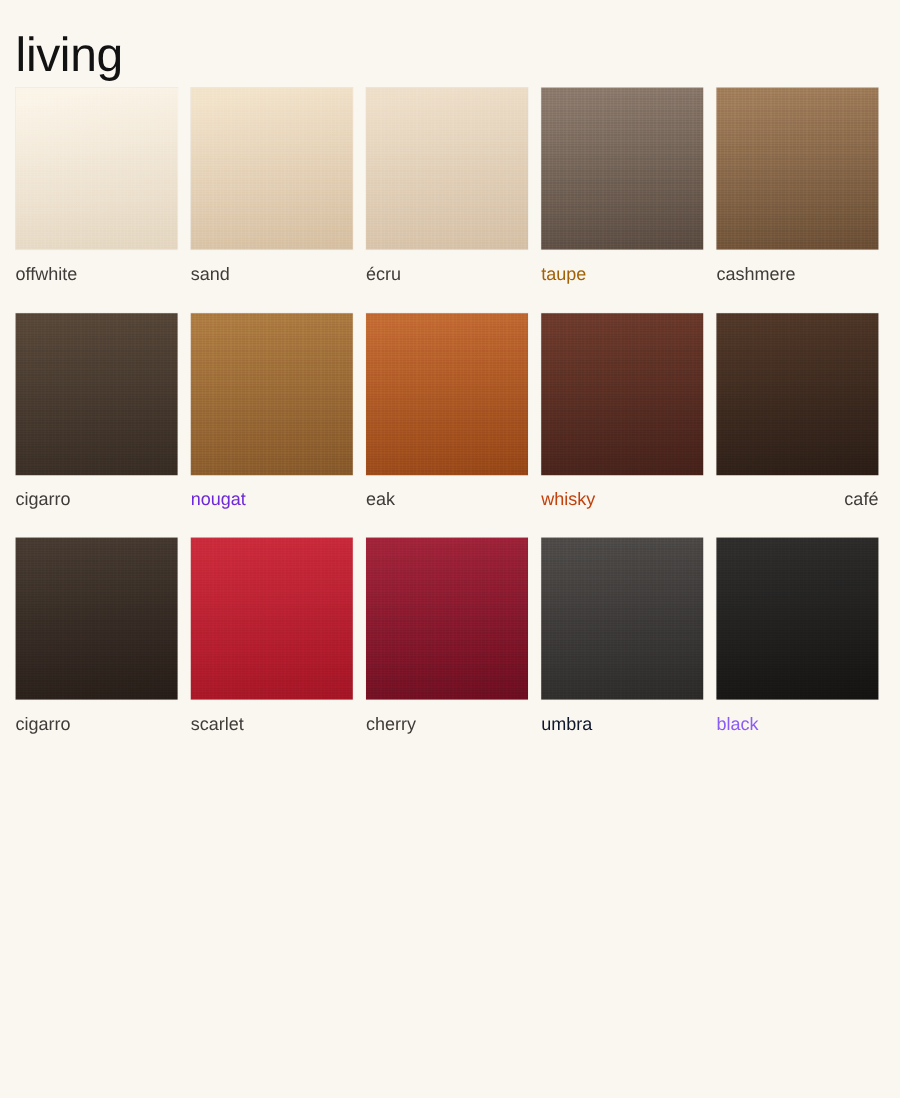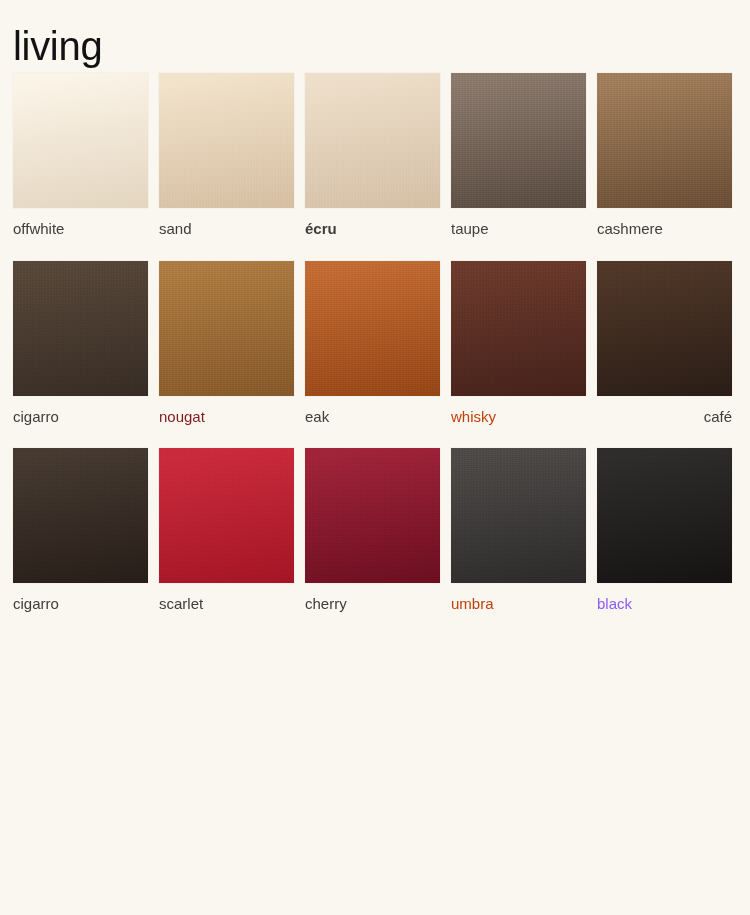--- a/index.html
+++ b/index.html
@@ -97,37 +97,37 @@
       <div class="swatch-cell">
         <div class="swatch-chip" style="background: linear-gradient(170deg, rgb(251, 244, 232) 0%, rgb(251, 244, 232) 8%, rgb(228, 214, 192) 100%);"></div>
         <div class="swatch-label" style="color: rgb(63, 60, 57);">offwhite</div>
       </div>
       <div class="swatch-cell">
         <div class="swatch-chip" style="background: linear-gradient(170deg, rgb(242, 227, 203) 0%, rgb(242, 227, 203) 8%, rgb(214, 191, 162) 100%);"></div>
         <div class="swatch-label" style="color: rgb(63, 60, 57);">sand</div>
       </div>
       <div class="swatch-cell">
         <div class="swatch-chip" style="background: linear-gradient(170deg, rgb(238, 223, 202) 0%, rgb(238, 223, 202) 8%, rgb(213, 192, 166) 100%);"></div>
-        <div class="swatch-label" style="color: rgb(63, 60, 57); font-weight: bold;">écru</div>
+        <div class="swatch-label" style="color: rgb(63, 60, 57);">écru</div>
       </div>
       <div class="swatch-cell">
         <div class="swatch-chip" style="background: linear-gradient(170deg, rgb(139, 122, 108) 0%, rgb(139, 122, 108) 8%, rgb(89, 74, 64) 100%);"></div>
-        <div class="swatch-label" style="color: #404040;">taupe</div>
+        <div class="swatch-label" style="color: #a16207;">taupe</div>
       </div>
       <div class="swatch-cell">
         <div class="swatch-chip" style="background: linear-gradient(170deg, rgb(161, 126, 91) 0%, rgb(161, 126, 91) 8%, rgb(106, 78, 53) 100%);"></div>
         <div class="swatch-label" style="color: rgb(63, 60, 57);">cashmere</div>
       </div>
       <div class="swatch-cell">
         <div class="swatch-chip" style="background: linear-gradient(170deg, rgb(87, 71, 57) 0%, rgb(87, 71, 57) 8%, rgb(55, 44, 36) 100%);"></div>
         <div class="swatch-label" style="color: rgb(63, 60, 57);">cigarro</div>
       </div>
       <div class="swatch-cell">
         <div class="swatch-chip" style="background: linear-gradient(170deg, rgb(173, 124, 66) 0%, rgb(173, 124, 66) 8%, rgb(135, 89, 42) 100%);"></div>
-        <div class="swatch-label" style="color: #7f1d1d;">nougat</div>
+        <div class="swatch-label" style="color: #6d28d9;">nougat</div>
       </div>
       <div class="swatch-cell">
         <div class="swatch-chip" style="background: linear-gradient(170deg, rgb(195, 107, 51) 0%, rgb(195, 107, 51) 8%, rgb(150, 70, 22) 100%);"></div>
         <div class="swatch-label" style="color: rgb(63, 60, 57);">eak</div>
       </div>
       <div class="swatch-cell">
         <div class="swatch-chip" style="background: linear-gradient(170deg, rgb(108, 58, 44) 0%, rgb(108, 58, 44) 8%, rgb(68, 33, 26) 100%);"></div>
         <div class="swatch-label" style="color: #c2410c;">whisky</div>
       </div>
       <div class="swatch-cell">
@@ -141,21 +141,21 @@
       <div class="swatch-cell">
         <div class="swatch-chip" style="background: linear-gradient(170deg, rgb(203, 43, 60) 0%, rgb(203, 43, 60) 8%, rgb(164, 21, 37) 100%);"></div>
         <div class="swatch-label" style="color: rgb(63, 60, 57);">scarlet</div>
       </div>
       <div class="swatch-cell">
         <div class="swatch-chip" style="background: linear-gradient(170deg, rgb(160, 35, 58) 0%, rgb(160, 35, 58) 8%, rgb(108, 14, 32) 100%);"></div>
         <div class="swatch-label" style="color: rgb(63, 60, 57);">cherry</div>
       </div>
       <div class="swatch-cell">
         <div class="swatch-chip" style="background: linear-gradient(170deg, rgb(77, 74, 72) 0%, rgb(77, 74, 72) 8%, rgb(44, 42, 41) 100%);"></div>
-        <div class="swatch-label" style="color: #c2410c;">umbra</div>
+        <div class="swatch-label" style="color: #0f172a;">umbra</div>
       </div>
       <div class="swatch-cell">
         <div class="swatch-chip" style="background: linear-gradient(170deg, rgb(46, 45, 44) 0%, rgb(46, 45, 44) 8%, rgb(20, 19, 18) 100%);"></div>
         <div class="swatch-label" style="color: #8b5cf6;">black</div>
       </div>
     </div>
 
 </div>
 
 </body></html>

